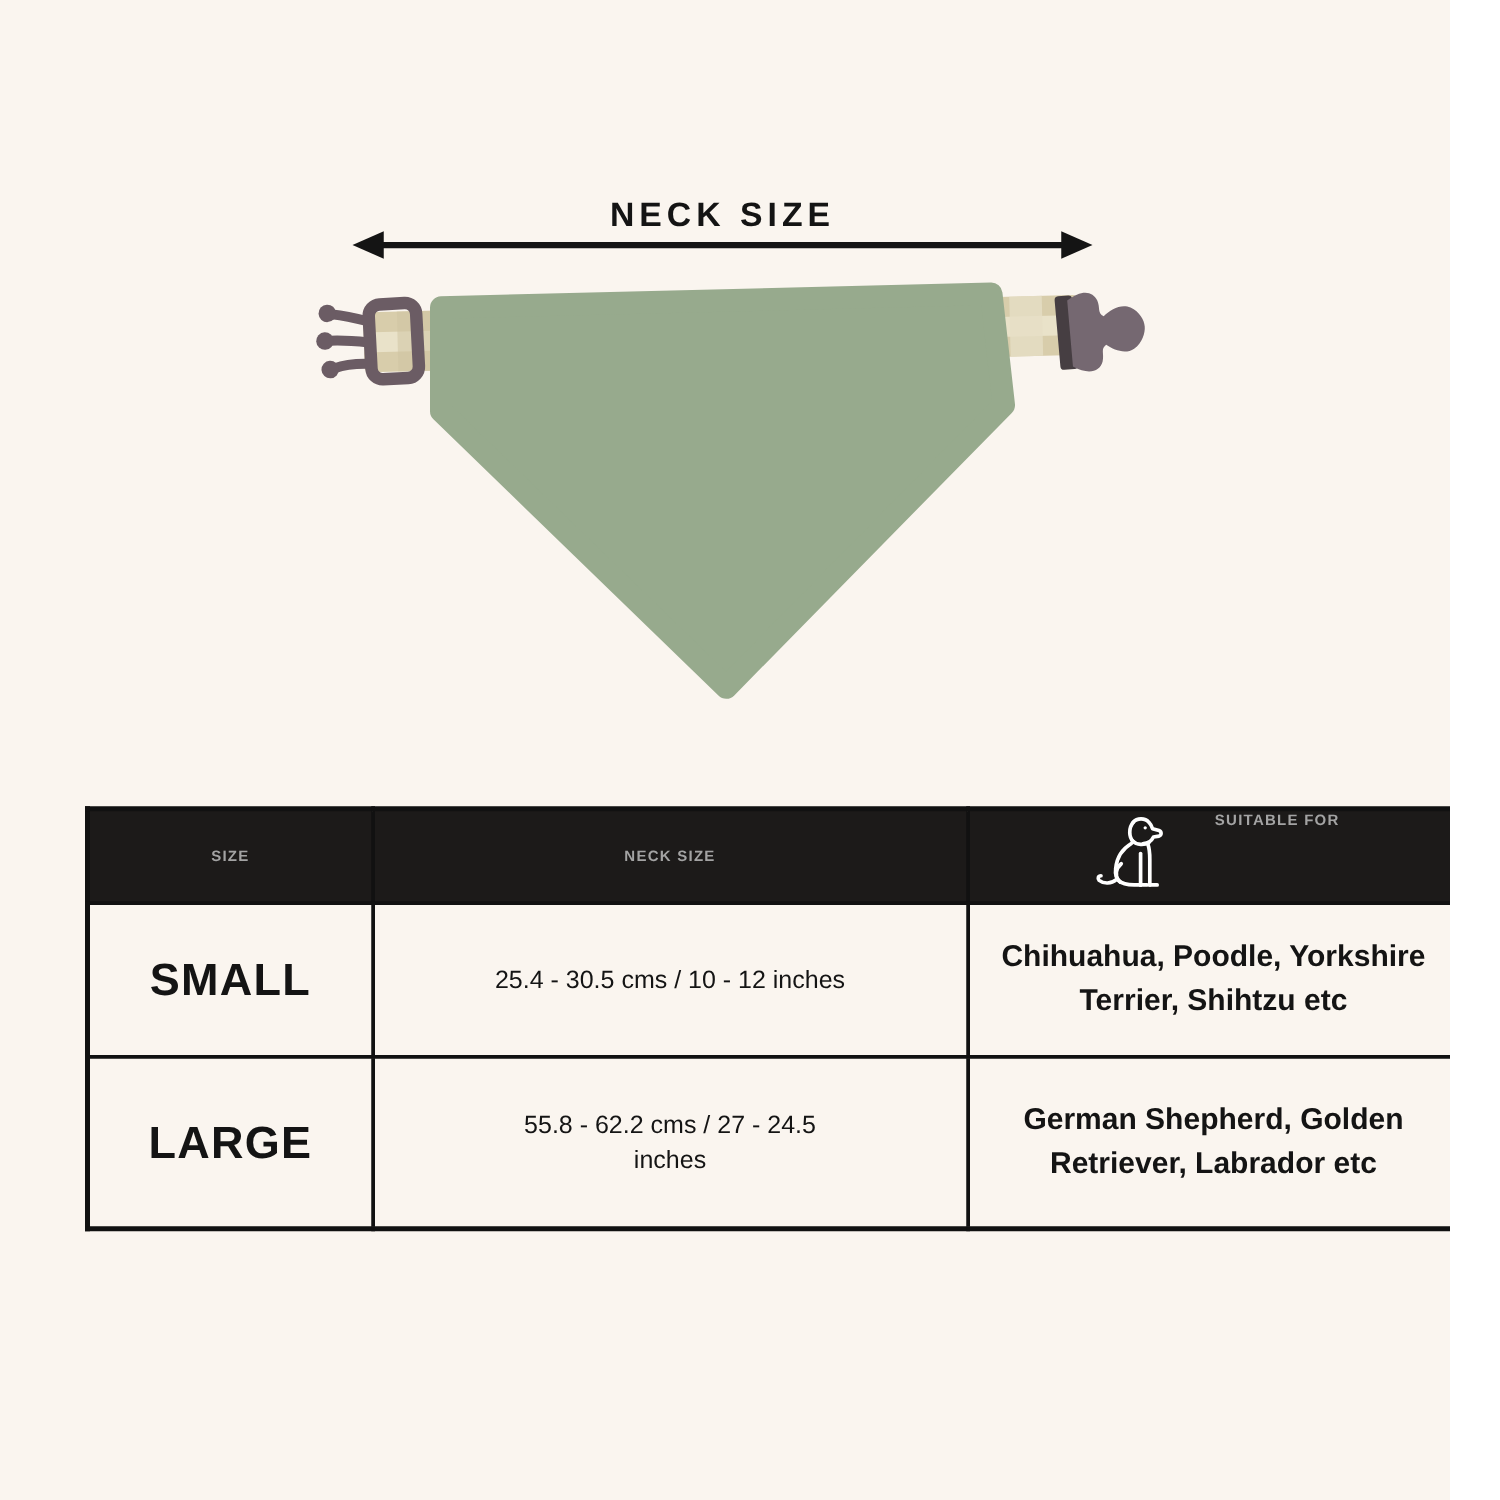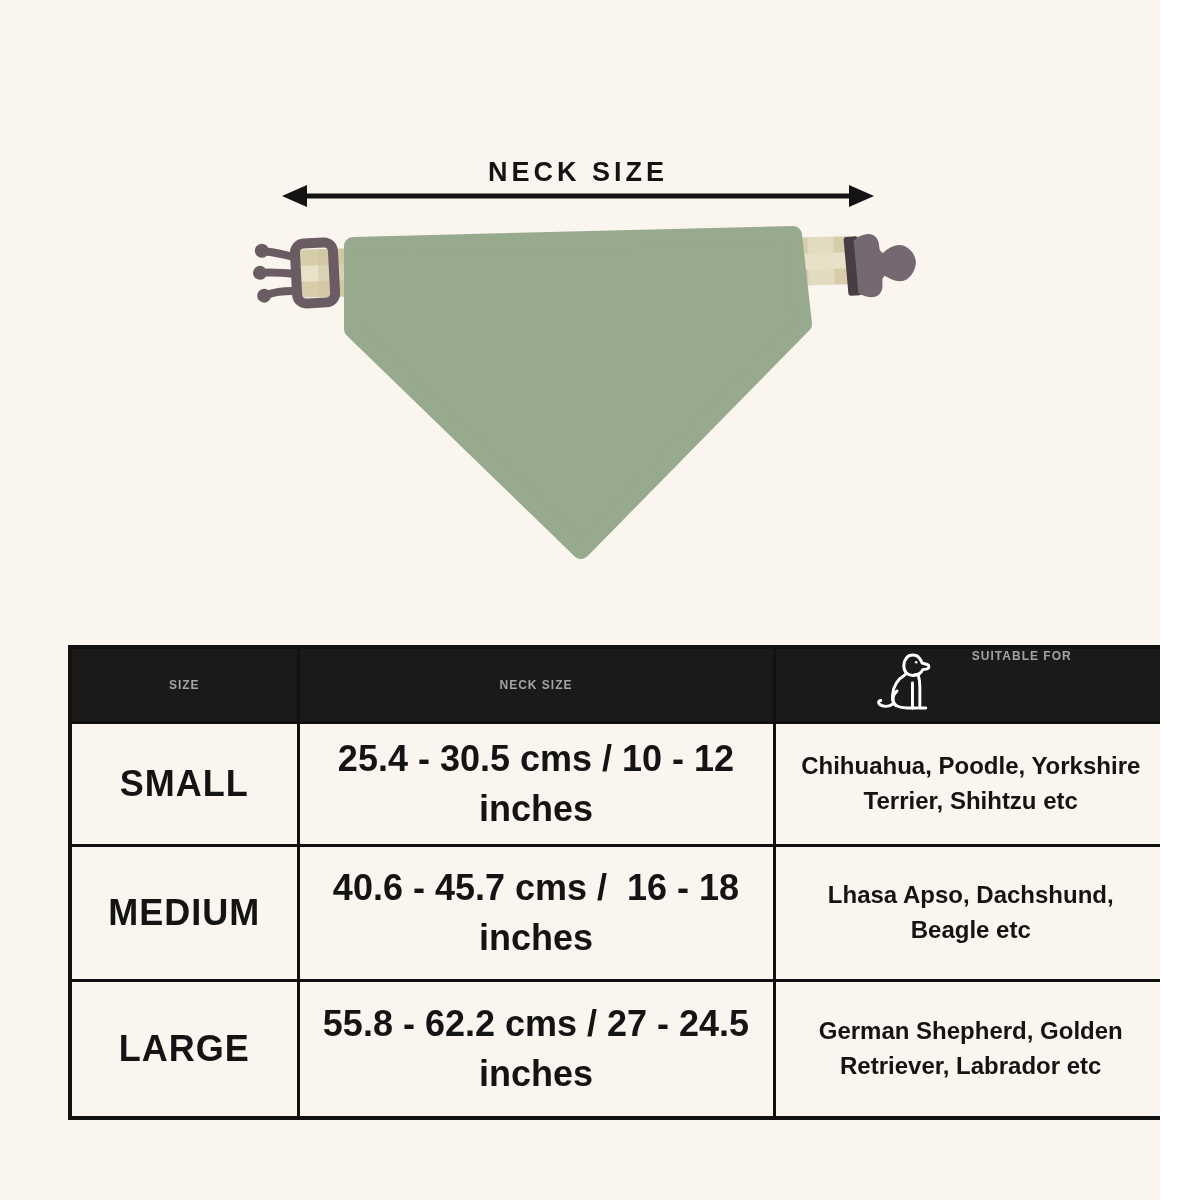--- a/index.html
+++ b/index.html
@@ -28,21 +28,21 @@
     border:3px solid #111;text-align:center;vertical-align:middle;
     background:#faf5ef;padding:4px 10px;
   }
   table.size-chart thead th{
     background:#1c1a19;color:#a3a3a3;height:72px;
     font-size:12px;font-weight:bold;letter-spacing:1px;padding:0 6px;
   }
   .suitable-head{display:flex;justify-content:center;gap:20px;height:100%;}
   .suitable-head svg{display:block;margin-bottom:-4px;}
   td.col-size{font-size:36px;font-weight:bold;letter-spacing:1px;}
-  td.col-neck{font-size:36px;font-weight:bold;line-height:1.4;white-space:pre-wrap;}
+  td.col-neck{font-size:20px;font-weight:normal;line-height:1.4;white-space:pre-wrap;}
   td.col-suitable{font-size:24px;font-weight:bold;line-height:1.45;white-space:pre-wrap;}
   tr.row-small td{height:112px;}
   tr.row-medium td{height:124px;}
   tr.row-large td{height:126px;}
 </style>
 </head>
 <body>
 
 <div class="stage">
 
@@ -123,27 +123,20 @@
         </th>
       </tr>
     </thead>
     <tbody>
       <tr class="row-small">
         <td class="col-size">SMALL</td>
         <td class="col-neck">25.4 - 30.5 cms / 10 - 12 inches</td>
         <td class="col-suitable">Chihuahua, Poodle, Yorkshire
 Terrier, Shihtzu etc</td>
       </tr>
-      <tr class="row-medium">
-        <td class="col-size">MEDIUM</td>
-        <td class="col-neck">40.6 - 45.7 cms /  16 - 18
-inches</td>
-        <td class="col-suitable">Lhasa Apso, Dachshund,
-Beagle etc</td>
-      </tr>
       <tr class="row-large">
         <td class="col-size">LARGE</td>
         <td class="col-neck">55.8 - 62.2 cms / 27 - 24.5
 inches</td>
         <td class="col-suitable">German Shepherd, Golden
 Retriever, Labrador etc</td>
       </tr>
     </tbody>
   </table>
 </div>

